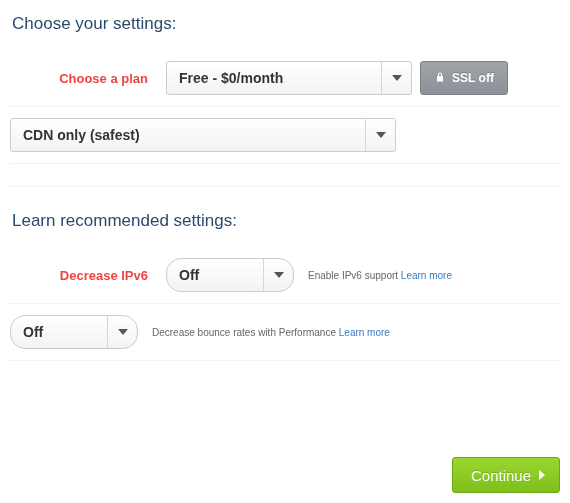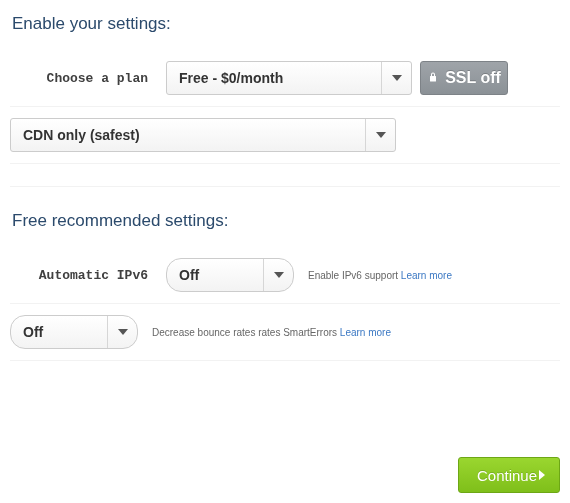--- a/index.html
+++ b/index.html
@@ -24,23 +24,23 @@
       align-items: center;
       padding: 11px 0;
       border-bottom: 1px solid #f2f2f2;
     }
     .row:last-child { border-bottom: none; }
     .label {
       width: 156px;
       text-align: right;
       font-size: 13px;
       font-weight: bold;
-      color: #404040;
+      color: #ef4444;
       padding-right: 18px;
-      font-family: Liberation Mono, monospace;
+      font-family: Liberation Sans, sans-serif;
     }
     .select {
       display: flex;
       align-items: center;
       justify-content: space-between;
       height: 34px;
       background: linear-gradient(#ffffff, #f3f3f3);
       border: 1px solid #ccc;
       border-radius: 3px;
       font-size: 14px;
@@ -73,21 +73,21 @@
       height: 34px;
       width: 88px;
       display: inline-flex;
       align-items: center;
       justify-content: center;
       gap: 6px;
       background: linear-gradient(#9fa4a9, #8b9196);
       border: 1px solid #7d8287;
       border-radius: 3px;
       color: #fff;
-      font-size: 16px;
+      font-size: 12px;
       font-weight: bold;
       cursor: pointer;
       text-shadow: 0 -1px 0 rgba(0,0,0,0.2);
     }
     .ssl-btn svg { width: 12px; height: 12px; }
     .help-text {
       font-size: 10px;
       color: #666;
       margin-left: 14px;
     }
@@ -96,42 +96,42 @@
       cursor: pointer;
     }
     .continue-btn {
       position: absolute;
       right: 10px;
       bottom: 10px;
       height: 36px;
       padding: 0 14px 0 18px;
       display: inline-flex;
       align-items: center;
-      gap: 2px;
+      gap: 8px;
       background: linear-gradient(#9ad62f, #7fbf1a);
       border: 1px solid #6da715;
       border-radius: 3px;
       color: #fff;
       font-size: 15px;
       font-weight: 400;
       cursor: pointer;
       text-shadow: 0 -1px 0 rgba(0,0,0,0.15);
     }
     .chevron-right {
       width: 0; height: 0;
       border-top: 5px solid transparent;
       border-bottom: 5px solid transparent;
       border-left: 6px solid #fff;
     }
     .section-spacer { height: 24px; }
   </style>
 </head>
 <body>
 
-<h2 class="section-heading">Enable your settings:</h2>
+<h2 class="section-heading">Choose your settings:</h2>
 
 <div class="row">
   <div class="label">Choose a plan</div>
   <div class="select w-plan">
     <span class="select-text">Free - $0/month</span>
     <span class="select-caret">
         <span class="caret-down"></span>
       </span>
   </div>
   <button class="ssl-btn">
@@ -151,43 +151,43 @@
         <span class="caret-down"></span>
       </span>
   </div>
 </div>
 
 <div class="row">
 </div>
 
 <div class="section-spacer"></div>
 
-<h2 class="section-heading">Free recommended settings:</h2>
+<h2 class="section-heading">Learn recommended settings:</h2>
 
 <div class="row">
-  <div class="label">Automatic IPv6</div>
+  <div class="label">Decrease IPv6</div>
   <div class="select w-small">
     <span class="select-text">Off</span>
     <span class="select-caret">
         <span class="caret-down"></span>
       </span>
   </div>
   <span class="help-text">
     <span>Enable IPv6 support </span><span class="help-link">Learn more</span>
   </span>
 </div>
 
 <div class="row">
   <div class="select w-small">
     <span class="select-text">Off</span>
     <span class="select-caret">
         <span class="caret-down"></span>
       </span>
   </div>
   <span class="help-text">
-    <span>Decrease bounce rates rates SmartErrors </span><span class="help-link">Learn more</span>
+    <span>Decrease bounce rates with Performance </span><span class="help-link">Learn more</span>
   </span>
 </div>
 
 <button class="continue-btn">
   <span>Continue</span>
   <span class="chevron-right"></span>
 </button>
 
 </body></html>

